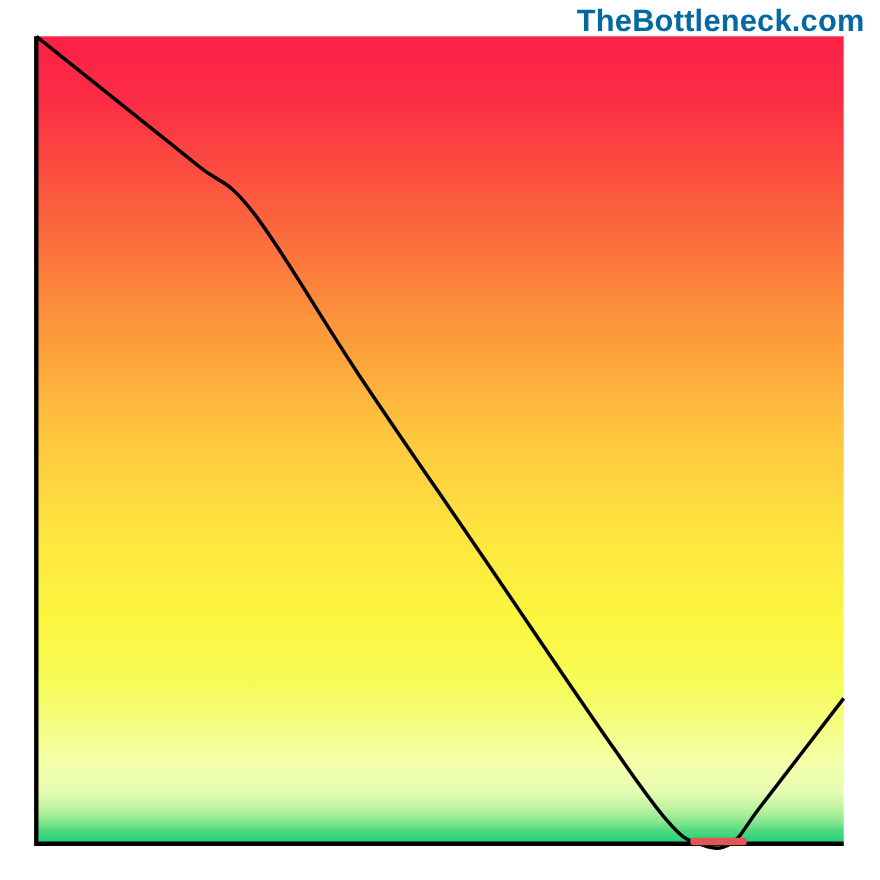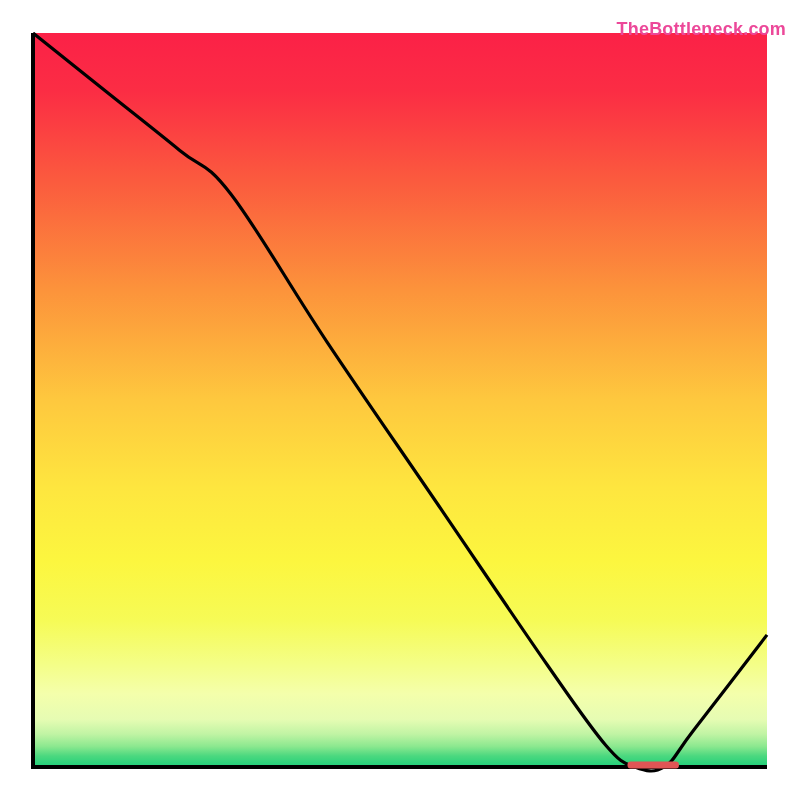--- a/index.html
+++ b/index.html
@@ -10,25 +10,25 @@
     background: #ffffff;
     font-family: Arial, Helvetica, sans-serif;
   }
   .wrap {
     position: relative;
     width: 800px;
     height: 800px;
   }
   .watermark {
     position: absolute;
-    top: 19px;
+    top: 3px;
     right: 14px;
-    font-size: 18px;
+    font-size: 28px;
     font-weight: bold;
-    color: #ec4899;
+    color: #0369a1;
     letter-spacing: 0.2px;
   }
   svg {
     display: block;
   }
 </style>
 </head>
 <body>
 
 <div class="wrap">

